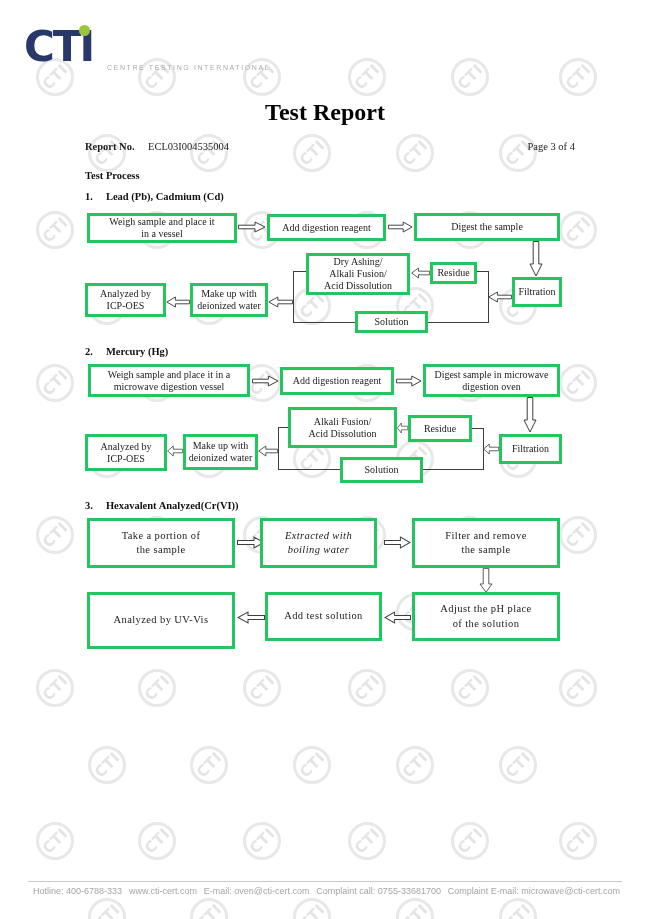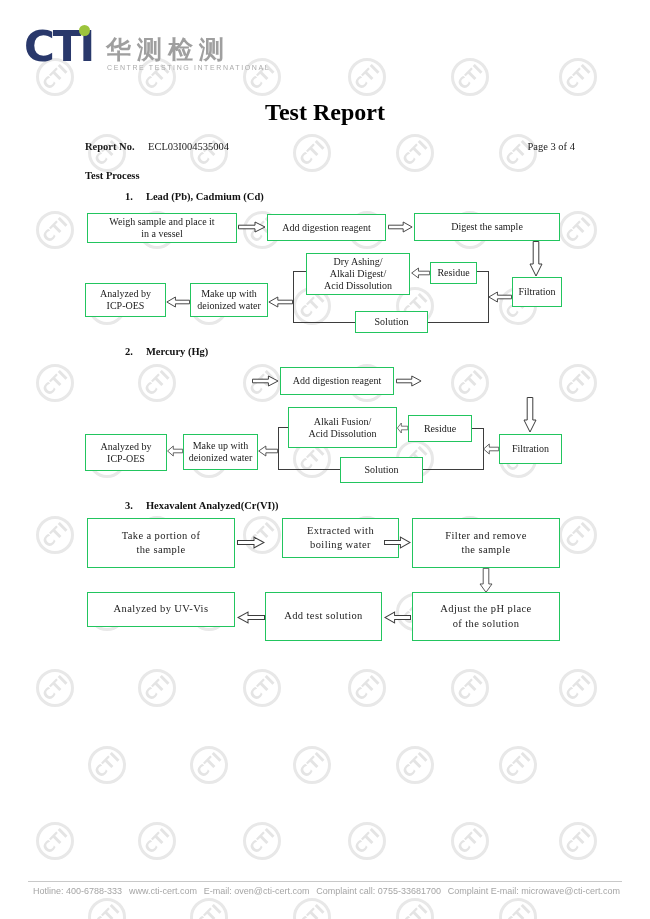--- a/index.html
+++ b/index.html
@@ -18,24 +18,24 @@
   .logo-cn{position:absolute;left:106px;top:33px;font-family:"DejaVu Sans",sans-serif;
            font-size:25px;font-weight:bold;color:#9f9f9f;letter-spacing:6px;z-index:2;}
   .logo-sub{position:absolute;left:107px;top:64px;font-family:"Liberation Sans",sans-serif;
             font-size:7px;letter-spacing:1.6px;color:#ababab;z-index:2;}
   
   .title{position:absolute;left:0;top:99px;width:650px;text-align:center;font-weight:bold;
          font-size:24px;color:#000;z-index:2;}
   .meta{position:absolute;top:141px;font-size:10.5px;color:#1b1b1b;z-index:2;}
   .bold{font-weight:bold;}
   .proc-h{position:absolute;left:85px;top:170px;font-weight:bold;font-size:10.5px;color:#111;z-index:2;}
-  .sec{position:absolute;left:85px;font-weight:bold;font-size:10.5px;color:#111;z-index:2;margin-left:40px;}
+  .sec{position:absolute;left:85px;font-weight:bold;font-size:10.5px;color:#111;z-index:2;}
   .sec-label{margin-left:13px;}
   
-  .box{position:absolute;box-sizing:border-box;border:1px solid #22c55e;background:#fff;
+  .box{position:absolute;box-sizing:border-box;border:3px solid #22c55e;background:#fff;
        display:flex;align-items:center;justify-content:center;text-align:center;
        font-size:10px;line-height:1.18;color:#1b1b1b;white-space:pre-line;z-index:2;padding:1px;}
   .box3{font-size:10.5px;letter-spacing:.4px;line-height:1.35;}
   .arr{position:absolute;z-index:2;}
   .ln{position:absolute;background:#3d3d3d;z-index:1;}
   
   .f-line{position:absolute;left:28px;top:881px;width:594px;height:1px;background:#c9c9c9;z-index:2;}
   .footer{position:absolute;left:33px;top:886px;width:587px;display:flex;
           justify-content:space-between;font-family:"Liberation Sans",sans-serif;
           font-size:9px;color:#a5a5a5;z-index:2;}
@@ -240,21 +240,20 @@
       <div class="wm" style="left: 396px; top: 898.4px;">
         <span class="wm-t">CTI</span>
       </div>
       <div class="wm" style="left: 499px; top: 898.4px;">
         <span class="wm-t">CTI</span>
       </div>
     </div>
 
   <div class="logo-cti">CTI</div>
   <div class="logo-dot"></div>
-  <div class="logo-cn">华测检测</div>
   <div class="logo-sub">CENTRE TESTING INTERNATIONAL</div>
 
   <div class="title">Test Report</div>
   <div class="meta bold" style="left:85px;">Report No.</div>
   <div class="meta" style="left:148px;">ECL03I004535004</div>
   <div class="meta" style="right:75px;">Page 3 of 4</div>
   <div class="proc-h">Test Process</div>
 
   <div class="sec" style="top:191px;">
     <span>1.</span><span class="sec-label">Lead (Pb), Cadmium (Cd)</span>
@@ -276,48 +275,52 @@
   <svg class="arr" style="left:488px;top:291px;width:24px;height:12px;" viewBox="0 0 28 12" preserveAspectRatio="none">
       <path d="M27.5,4.2 L11,4.2 L11,1 L1,6 L11,11 L11,7.8 L27.5,7.8 Z" fill="#fff" stroke="#3d3d3d"></path>
     </svg>
   <div class="ln" style="left:488px;top:271px;width:1px;height:52px;"></div>
   <div class="ln" style="left:477px;top:271px;width:12px;height:1px;"></div>
   <div class="box" style="left:430px;top:262px;width:47px;height:22px;">Residue</div>
   <svg class="arr" style="left:411px;top:267px;width:19px;height:12px;" viewBox="0 0 28 12" preserveAspectRatio="none">
       <path d="M27.5,4.2 L11,4.2 L11,1 L1,6 L11,11 L11,7.8 L27.5,7.8 Z" fill="#fff" stroke="#3d3d3d"></path>
     </svg>
   <div class="box" style="left:306px;top:253px;width:104px;height:42px;">Dry Ashing/
-Alkali Digest/
+Alkali Fusion/
 Acid Dissolution</div>
   <div class="ln" style="left:293px;top:271px;width:13px;height:1px;"></div>
   <div class="ln" style="left:293px;top:271px;width:1px;height:52px;"></div>
   <div class="ln" style="left:293px;top:322px;width:62px;height:1px;"></div>
   <div class="box" style="left:355px;top:311px;width:73px;height:22px;">Solution</div>
   <div class="ln" style="left:428px;top:322px;width:61px;height:1px;"></div>
   <svg class="arr" style="left:268px;top:296px;width:25px;height:12px;" viewBox="0 0 28 12" preserveAspectRatio="none">
       <path d="M27.5,4.2 L11,4.2 L11,1 L1,6 L11,11 L11,7.8 L27.5,7.8 Z" fill="#fff" stroke="#3d3d3d"></path>
     </svg>
   <div class="box" style="left:190px;top:283px;width:78px;height:34px;">Make up with
 deionized water</div>
   <svg class="arr" style="left:166px;top:296px;width:24px;height:12px;" viewBox="0 0 28 12" preserveAspectRatio="none">
       <path d="M27.5,4.2 L11,4.2 L11,1 L1,6 L11,11 L11,7.8 L27.5,7.8 Z" fill="#fff" stroke="#3d3d3d"></path>
     </svg>
   <div class="box" style="left:85px;top:283px;width:81px;height:34px;">Analyzed by
 ICP-OES</div>
 
   <div class="sec" style="top:346px;text-align:center;">
     <span>2.</span><span class="sec-label">Mercury (Hg)</span>
   </div>
+  <div class="box" style="left:88px;top:364px;width:162px;height:33px;">Weigh sample and place it in a
+microwave digestion vessel</div>
   <svg class="arr" style="left:252px;top:375px;width:27px;height:12px;" viewBox="0 0 28 12" preserveAspectRatio="none">
       <path d="M0.5,4.2 L17,4.2 L17,1 L27,6 L17,11 L17,7.8 L0.5,7.8 Z" fill="#fff" stroke="#3d3d3d"></path>
     </svg>
   <div class="box" style="left:280px;top:367px;width:114px;height:28px;">Add digestion reagent</div>
   <svg class="arr" style="left:396px;top:375px;width:26px;height:12px;" viewBox="0 0 28 12" preserveAspectRatio="none">
       <path d="M0.5,4.2 L17,4.2 L17,1 L27,6 L17,11 L17,7.8 L0.5,7.8 Z" fill="#fff" stroke="#3d3d3d"></path>
     </svg>
+  <div class="box" style="left:423px;top:364px;width:137px;height:33px;">Digest sample in microwave
+digestion oven</div>
   <svg class="arr" style="left:523px;top:397px;width:14px;height:36px;" viewBox="0 0 14 36" preserveAspectRatio="none">
       <path d="M4.2,0.5 L4.2,23 L1,23 L7,35 L13,23 L9.8,23 L9.8,0.5 Z" fill="#fff" stroke="#3d3d3d"></path>
     </svg>
   <div class="box" style="left:499px;top:434px;width:63px;height:30px;">Filtration</div>
   <svg class="arr" style="left:483px;top:443px;width:16px;height:12px;" viewBox="0 0 28 12" preserveAspectRatio="none">
       <path d="M27.5,4.2 L11,4.2 L11,1 L1,6 L11,11 L11,7.8 L27.5,7.8 Z" fill="#fff" stroke="#3d3d3d"></path>
     </svg>
   <div class="ln" style="left:483px;top:428px;width:1px;height:42px;"></div>
   <div class="ln" style="left:472px;top:428px;width:11px;height:1px;"></div>
   <div class="box" style="left:408px;top:415px;width:64px;height:27px;">Residue</div>
@@ -343,40 +346,40 @@
 ICP-OES</div>
 
   <div class="sec" style="top:500px;">
     <span>3.</span><span class="sec-label">Hexavalent Analyzed(Cr(VI))</span>
   </div>
   <div class="box box3" style="left:87px;top:518px;width:148px;height:50px;">Take a portion of
 the sample</div>
   <svg class="arr" style="left:237px;top:536px;width:28px;height:13px;" viewBox="0 0 28 12" preserveAspectRatio="none">
       <path d="M0.5,4.2 L17,4.2 L17,1 L27,6 L17,11 L17,7.8 L0.5,7.8 Z" fill="#fff" stroke="#3d3d3d"></path>
     </svg>
-  <div class="box box3" style="left:282px;top:518px;width:117px;height:40px;">Extracted with
+  <div class="box box3" style="left:260px;top:518px;width:117px;height:50px;font-style:italic;">Extracted with
 boiling water</div>
   <svg class="arr" style="left:384px;top:536px;width:27px;height:13px;" viewBox="0 0 28 12" preserveAspectRatio="none">
       <path d="M0.5,4.2 L17,4.2 L17,1 L27,6 L17,11 L17,7.8 L0.5,7.8 Z" fill="#fff" stroke="#3d3d3d"></path>
     </svg>
   <div class="box box3" style="left:412px;top:518px;width:148px;height:50px;">Filter and remove
 the sample</div>
   <svg class="arr" style="left:479px;top:568px;width:14px;height:25px;" viewBox="0 0 14 36" preserveAspectRatio="none">
       <path d="M4.2,0.5 L4.2,23 L1,23 L7,35 L13,23 L9.8,23 L9.8,0.5 Z" fill="#fff" stroke="#3d3d3d"></path>
     </svg>
   <div class="box box3" style="left:412px;top:592px;width:148px;height:49px;">Adjust the pH place
 of the solution</div>
   <svg class="arr" style="left:384px;top:611px;width:27px;height:13px;" viewBox="0 0 28 12" preserveAspectRatio="none">
       <path d="M27.5,4.2 L11,4.2 L11,1 L1,6 L11,11 L11,7.8 L27.5,7.8 Z" fill="#fff" stroke="#3d3d3d"></path>
     </svg>
   <div class="box box3" style="left:265px;top:592px;width:117px;height:49px;">Add test solution</div>
   <svg class="arr" style="left:237px;top:611px;width:28px;height:13px;" viewBox="0 0 28 12" preserveAspectRatio="none">
       <path d="M27.5,4.2 L11,4.2 L11,1 L1,6 L11,11 L11,7.8 L27.5,7.8 Z" fill="#fff" stroke="#3d3d3d"></path>
     </svg>
-  <div class="box box3" style="left:87px;top:592px;width:148px;height:35px;">Analyzed by UV-Vis</div>
+  <div class="box box3" style="left:87px;top:592px;width:148px;height:57px;">Analyzed by UV-Vis</div>
 
   <div class="f-line"></div>
   <div class="footer">
     <span>Hotline: 400-6788-333</span>
     <span>www.cti-cert.com</span>
     <span>E-mail: oven@cti-cert.com</span>
     <span>Complaint call: 0755-33681700</span>
     <span>Complaint E-mail: microwave@cti-cert.com</span>
   </div>
 </div>

